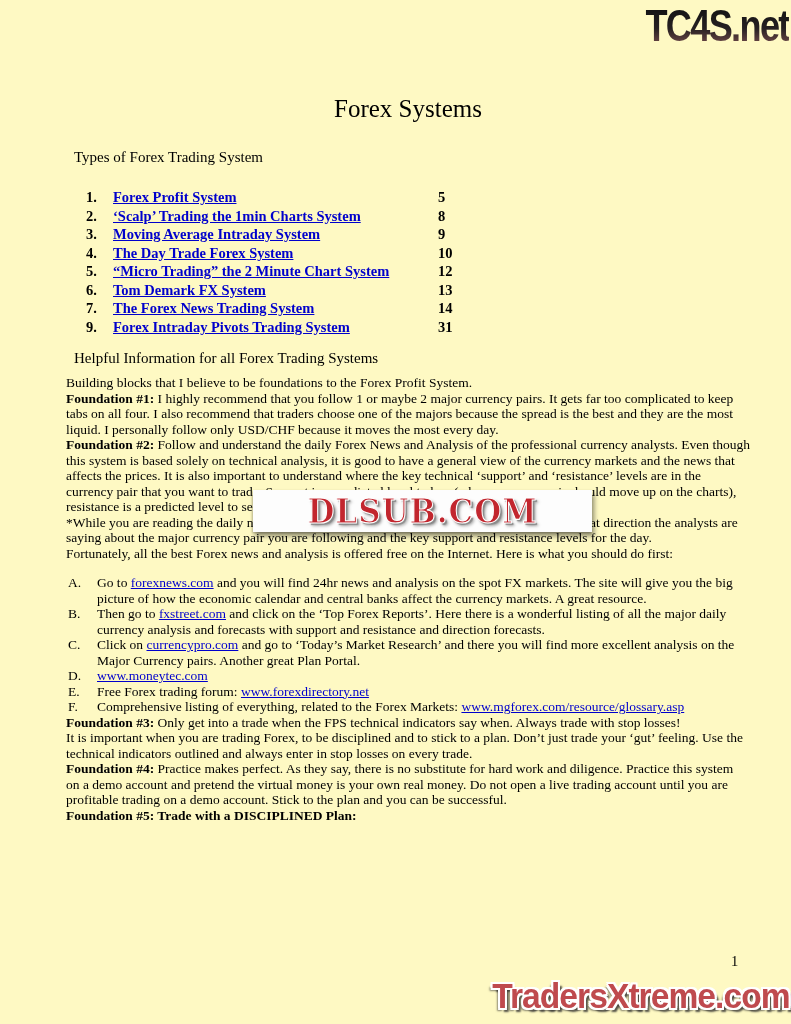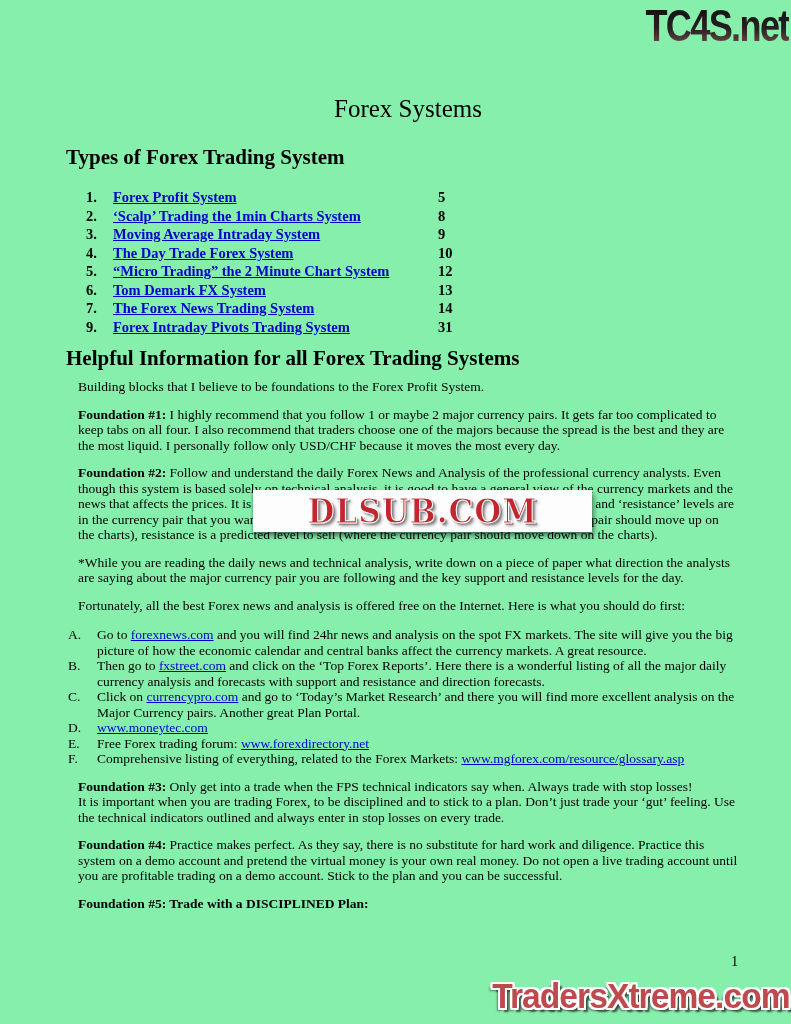--- a/index.html
+++ b/index.html
@@ -1,44 +1,44 @@
 <!DOCTYPE html>
 <html><head>
 <meta charset="utf-8">
 <style>
   html,body{margin:0;padding:0;background:#ffffff;}
   .page{
-    position:relative;width:791px;height:1024px;background:#86efac;overflow:hidden;
+    position:relative;width:791px;height:1024px;background:#fef9c3;overflow:hidden;
     font-family:"Liberation Serif",serif;font-size:13.5px;line-height:15.5px;color:#000;
   }
   .content{position:absolute;left:66px;top:0;width:684px;}
 
   
   .tc4s{
     position:absolute;top:2px;right:2px;
     font-family:"Liberation Sans",sans-serif;font-weight:bold;font-size:44px;line-height:48px;
     letter-spacing:-2px;transform:scaleX(0.82);transform-origin:100% 0;
     background:linear-gradient(180deg,#141414 15%,#262021 55%,#7d5150 95%);
     -webkit-background-clip:text;background-clip:text;color:transparent;
   }
 
   .doc-title{margin:94px 0 0 0;text-align:center;font-size:25px;line-height:30px;font-weight:normal;}
-  .sec-heading{margin:0;font-size:21px;line-height:18px;font-weight:bold;}
+  .sec-heading{margin:8px;font-size:15px;line-height:18px;font-weight:normal;}
   .types-heading{margin-top:24px;}
   .helpful-heading{margin-top:13px;}
 
   
   .toc{margin-top:22px;}
   .toc-row{position:relative;height:18.5px;font-size:14.5px;line-height:18px;font-weight:bold;}
   .toc-num{display:inline-block;margin-left:20px;width:27px;}
   .toc-link{color:#0000cc;text-decoration:underline;cursor:pointer;}
   .toc-page{position:absolute;left:372px;top:0;color:#000;}
 
   
-  p.body{margin:12px;}
+  p.body{margin:0;}
   .m-intro{margin-top:11px;}
   .m-f1{margin-top:13px;}
   .m-f2{margin-top:15px;}
   .m-fort{margin-top:11px;}
   .m-note{margin-top:12px;}
   .m-f3{margin-top:10px;}
   .m-f4{margin-top:14px;}
   .m-f5{margin-top:15px;}
   .lead{font-weight:bold;}
   .inline-link{color:#0000cc;text-decoration:underline;cursor:pointer;}

